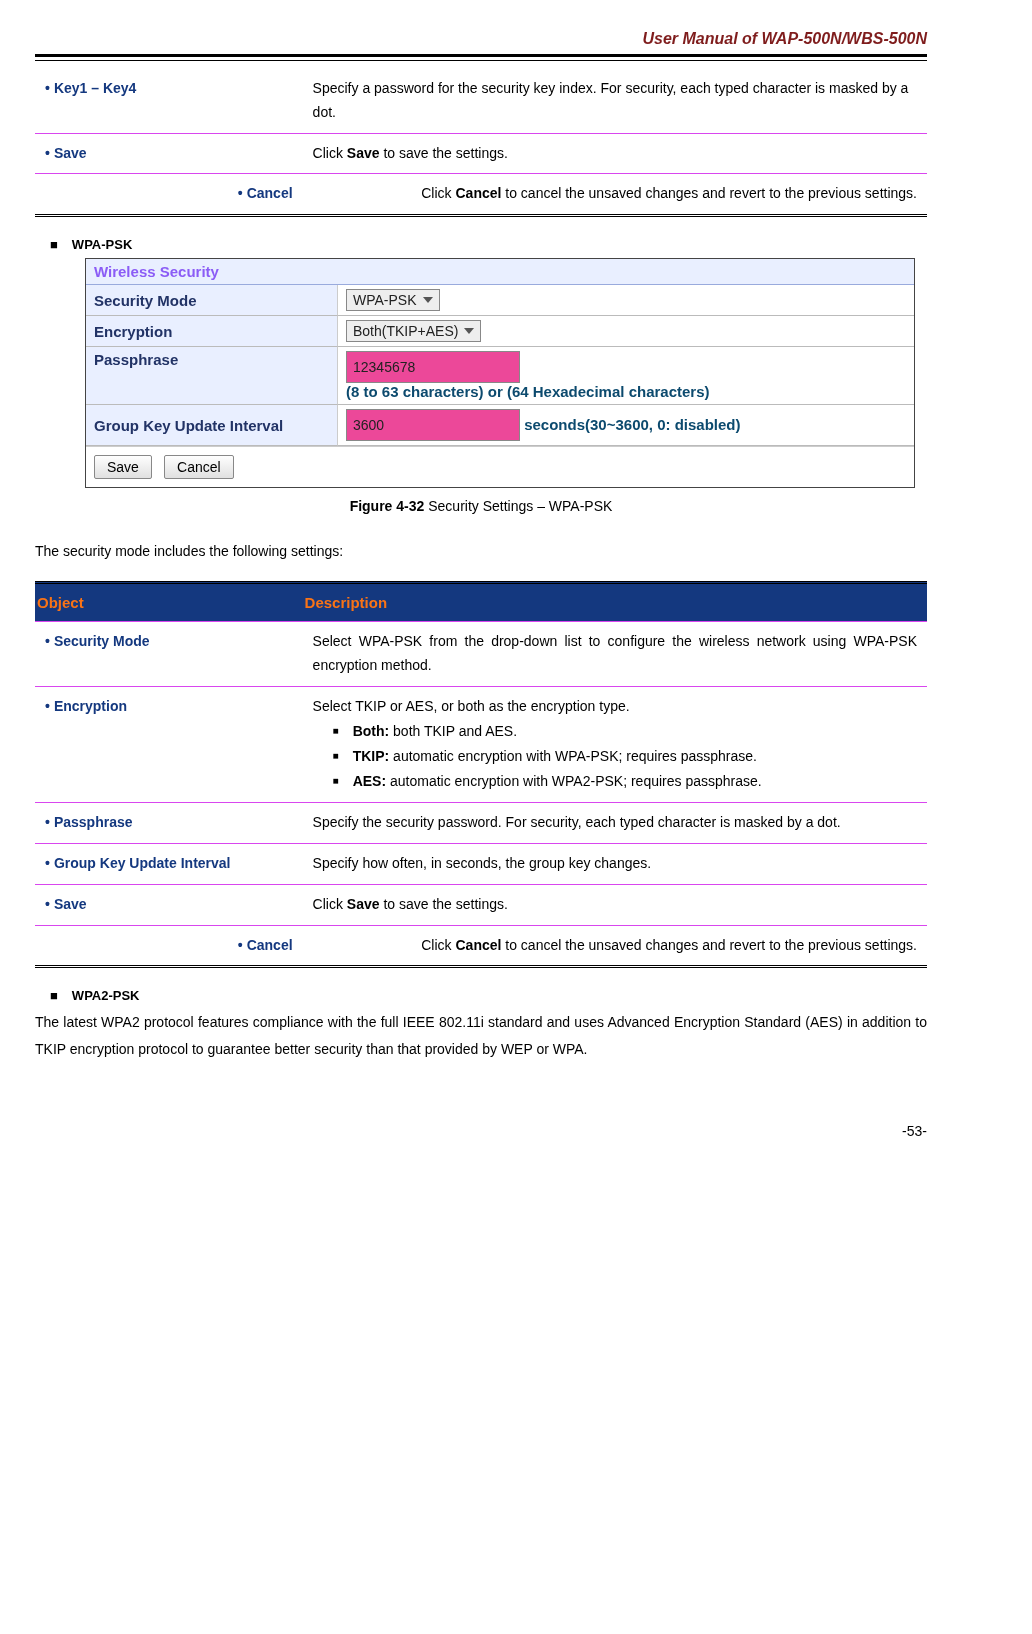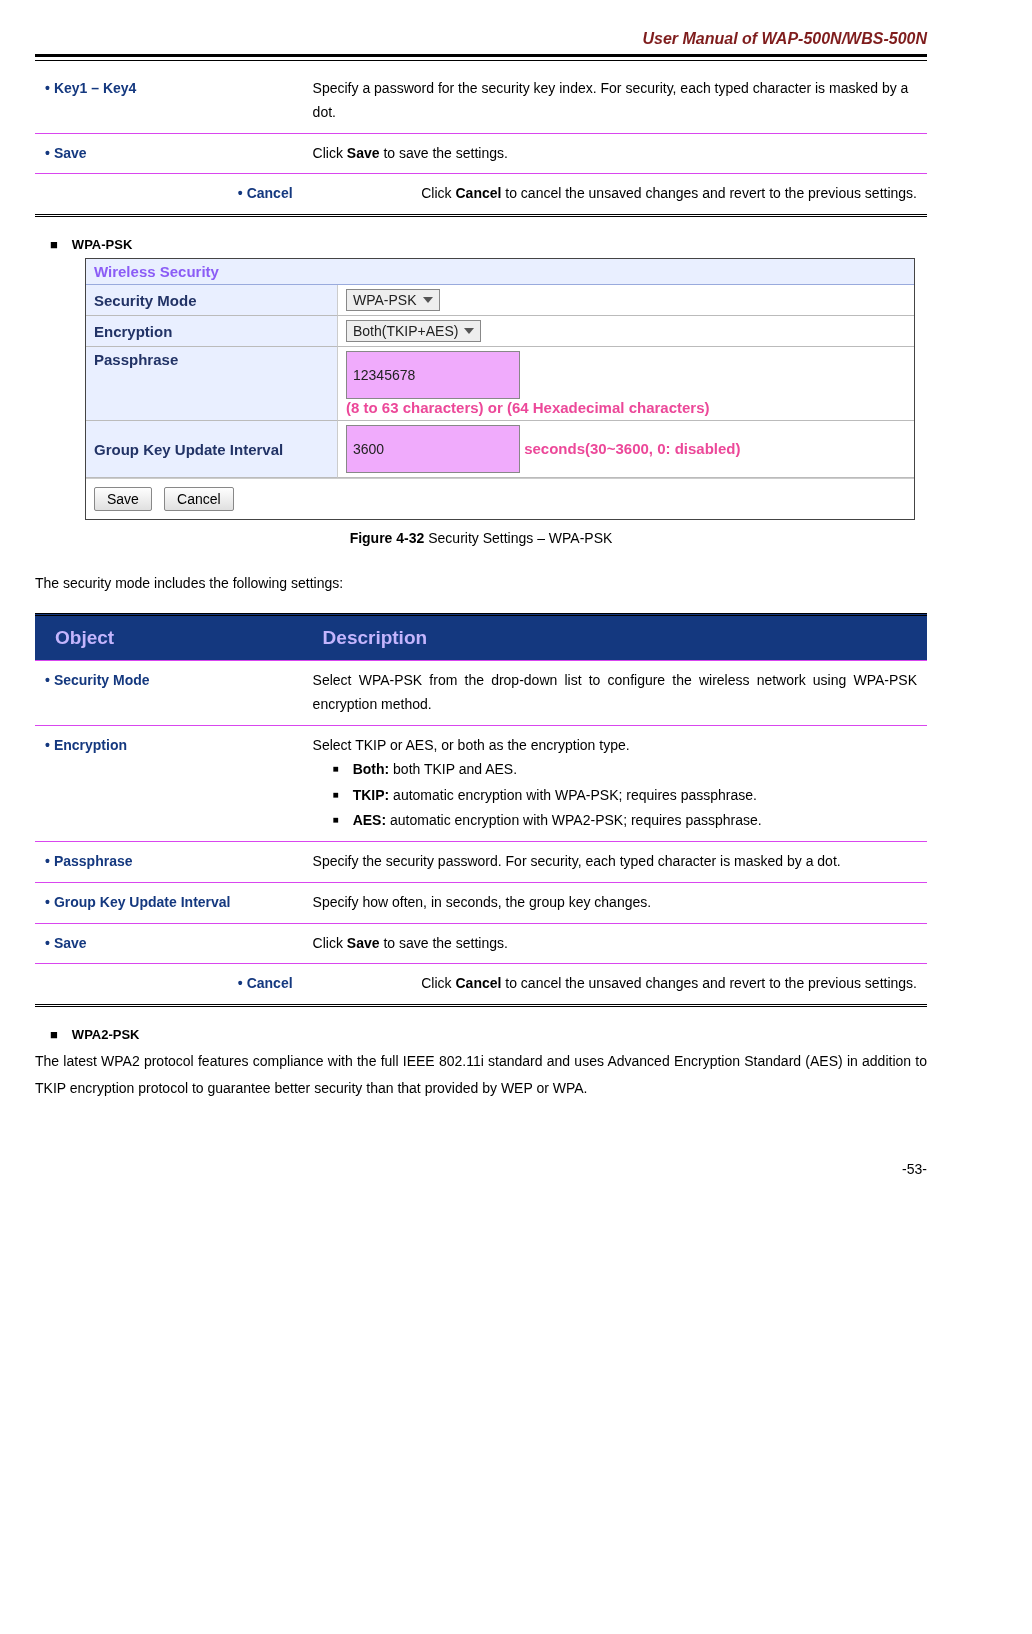--- a/index.html
+++ b/index.html
@@ -39,24 +39,24 @@
     text-align: left;
     vertical-align: top;
     line-height: 1.7;
   }
   table.desc tr:last-child th, table.desc tr:last-child td {
     border-bottom: none;
     text-align: right;
   }
   table.desc th.header-row {
     background: #14387f;
-    color: #c4b5fd;
-    font-weight: bold;
-    font-size: 19px;
-    padding: 6px 20px;
+    color: #f97316;
+    font-weight: bold;
+    font-size: 15px;
+    padding: 6px 2px;
   }
   table.desc td.obj {
     color: #14387f;
     font-weight: bold;
     width: 30%;
     white-space: nowrap;
   }
   .obj-bullet {
     color: #14387f;
     margin-right: 4px;
@@ -94,21 +94,21 @@
     width: 235px;
     border-right: 1px solid #ccc;
     border-bottom: 1px solid #bbb;
   }
   .fig-value {
     border-bottom: 1px solid #bbb;
     color: #222;
   }
   .fig-hint {
     font-weight: bold;
-    color: #ec4899;
+    color: #0c4a6e;
   }
   .fig-select {
     border: 1px solid #888;
     background: #eee;
     padding: 2px 22px 2px 6px;
     display: inline-block;
     position: relative;
     font-size: 14px;
   }
   .fig-select::after {
@@ -116,25 +116,25 @@
     position: absolute;
     right: 6px;
     top: 50%;
     border-left: 5px solid transparent;
     border-right: 5px solid transparent;
     border-top: 6px solid #555;
     transform: translateY(-50%);
   }
   .fig-input {
     border: 1px solid #888;
-    padding: 15px 6px;
+    padding: 7px 6px;
     display: inline-block;
     width: 160px;
     font-size: 14px;
-    background: #f0abfc;
+    background: #ec4899;
   }
   .fig-btn {
     border: 1px solid #888;
     background: linear-gradient(#fefefe,#e0e0e0);
     padding: 3px 12px;
     display: inline-block;
     font-size: 14px;
     margin: 8px 2px 8px 6px;
     border-radius: 2px;
   }

